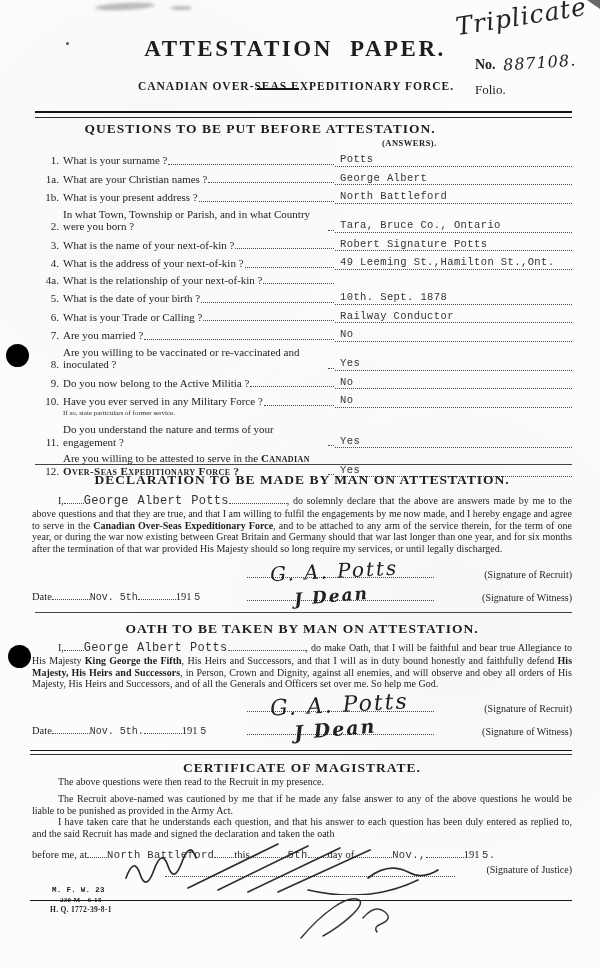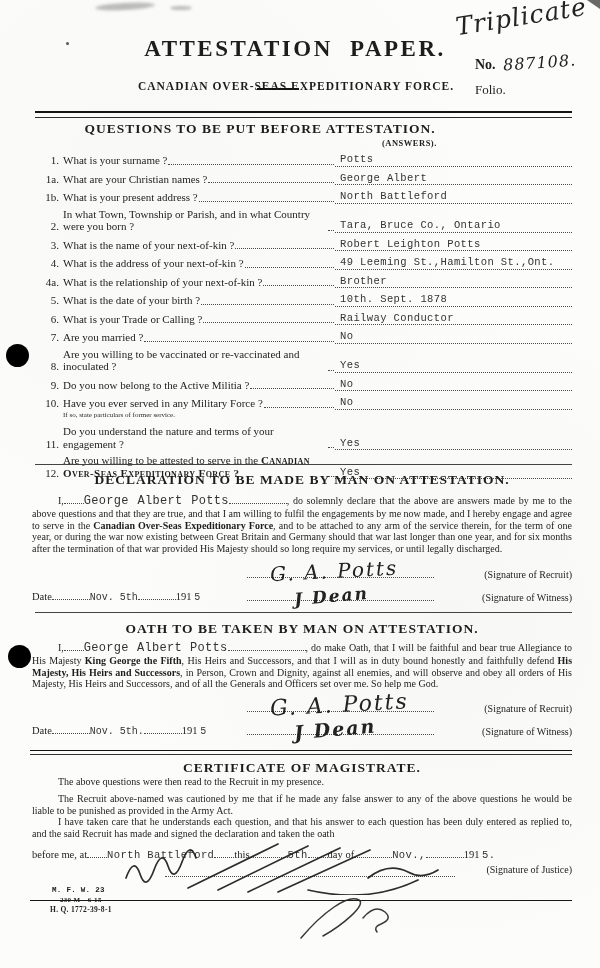--- a/index.html
+++ b/index.html
@@ -150,39 +150,38 @@
         </div>
       <div class="acell"><span class="mono">Tara, Bruce Co., Ontario</span></div>
     </div>
 
     <div class="qrow">
       <div class="qcell">
           <span class="qn">3.</span>
           <span class="qt">What is the name of your next-of-kin ?</span>
           <span class="qlead"></span>
         </div>
-      <div class="acell"><span class="mono">Robert Leighton Potts</span></div>
+      <div class="acell"><span class="mono">Robert Signature Potts</span></div>
     </div>
 
     <div class="qrow">
       <div class="qcell">
           <span class="qn">4.</span>
           <span class="qt">What is the address of your next-of-kin ?</span>
           <span class="qlead"></span>
         </div>
       <div class="acell"><span class="mono">49 Leeming St.,Hamilton St.,Ont.</span></div>
     </div>
 
     <div class="qrow">
       <div class="qcell">
           <span class="qn">4a.</span>
           <span class="qt">What is the relationship of your next-of-kin ?</span>
           <span class="qlead"></span>
         </div>
-      <div class="acell"><span class="mono">Brother</span></div>
     </div>
 
     <div class="qrow">
       <div class="qcell">
           <span class="qn">5.</span>
           <span class="qt">What is the date of your birth ?</span>
           <span class="qlead"></span>
         </div>
       <div class="acell"><span class="mono">10th. Sept. 1878</span></div>
     </div>

